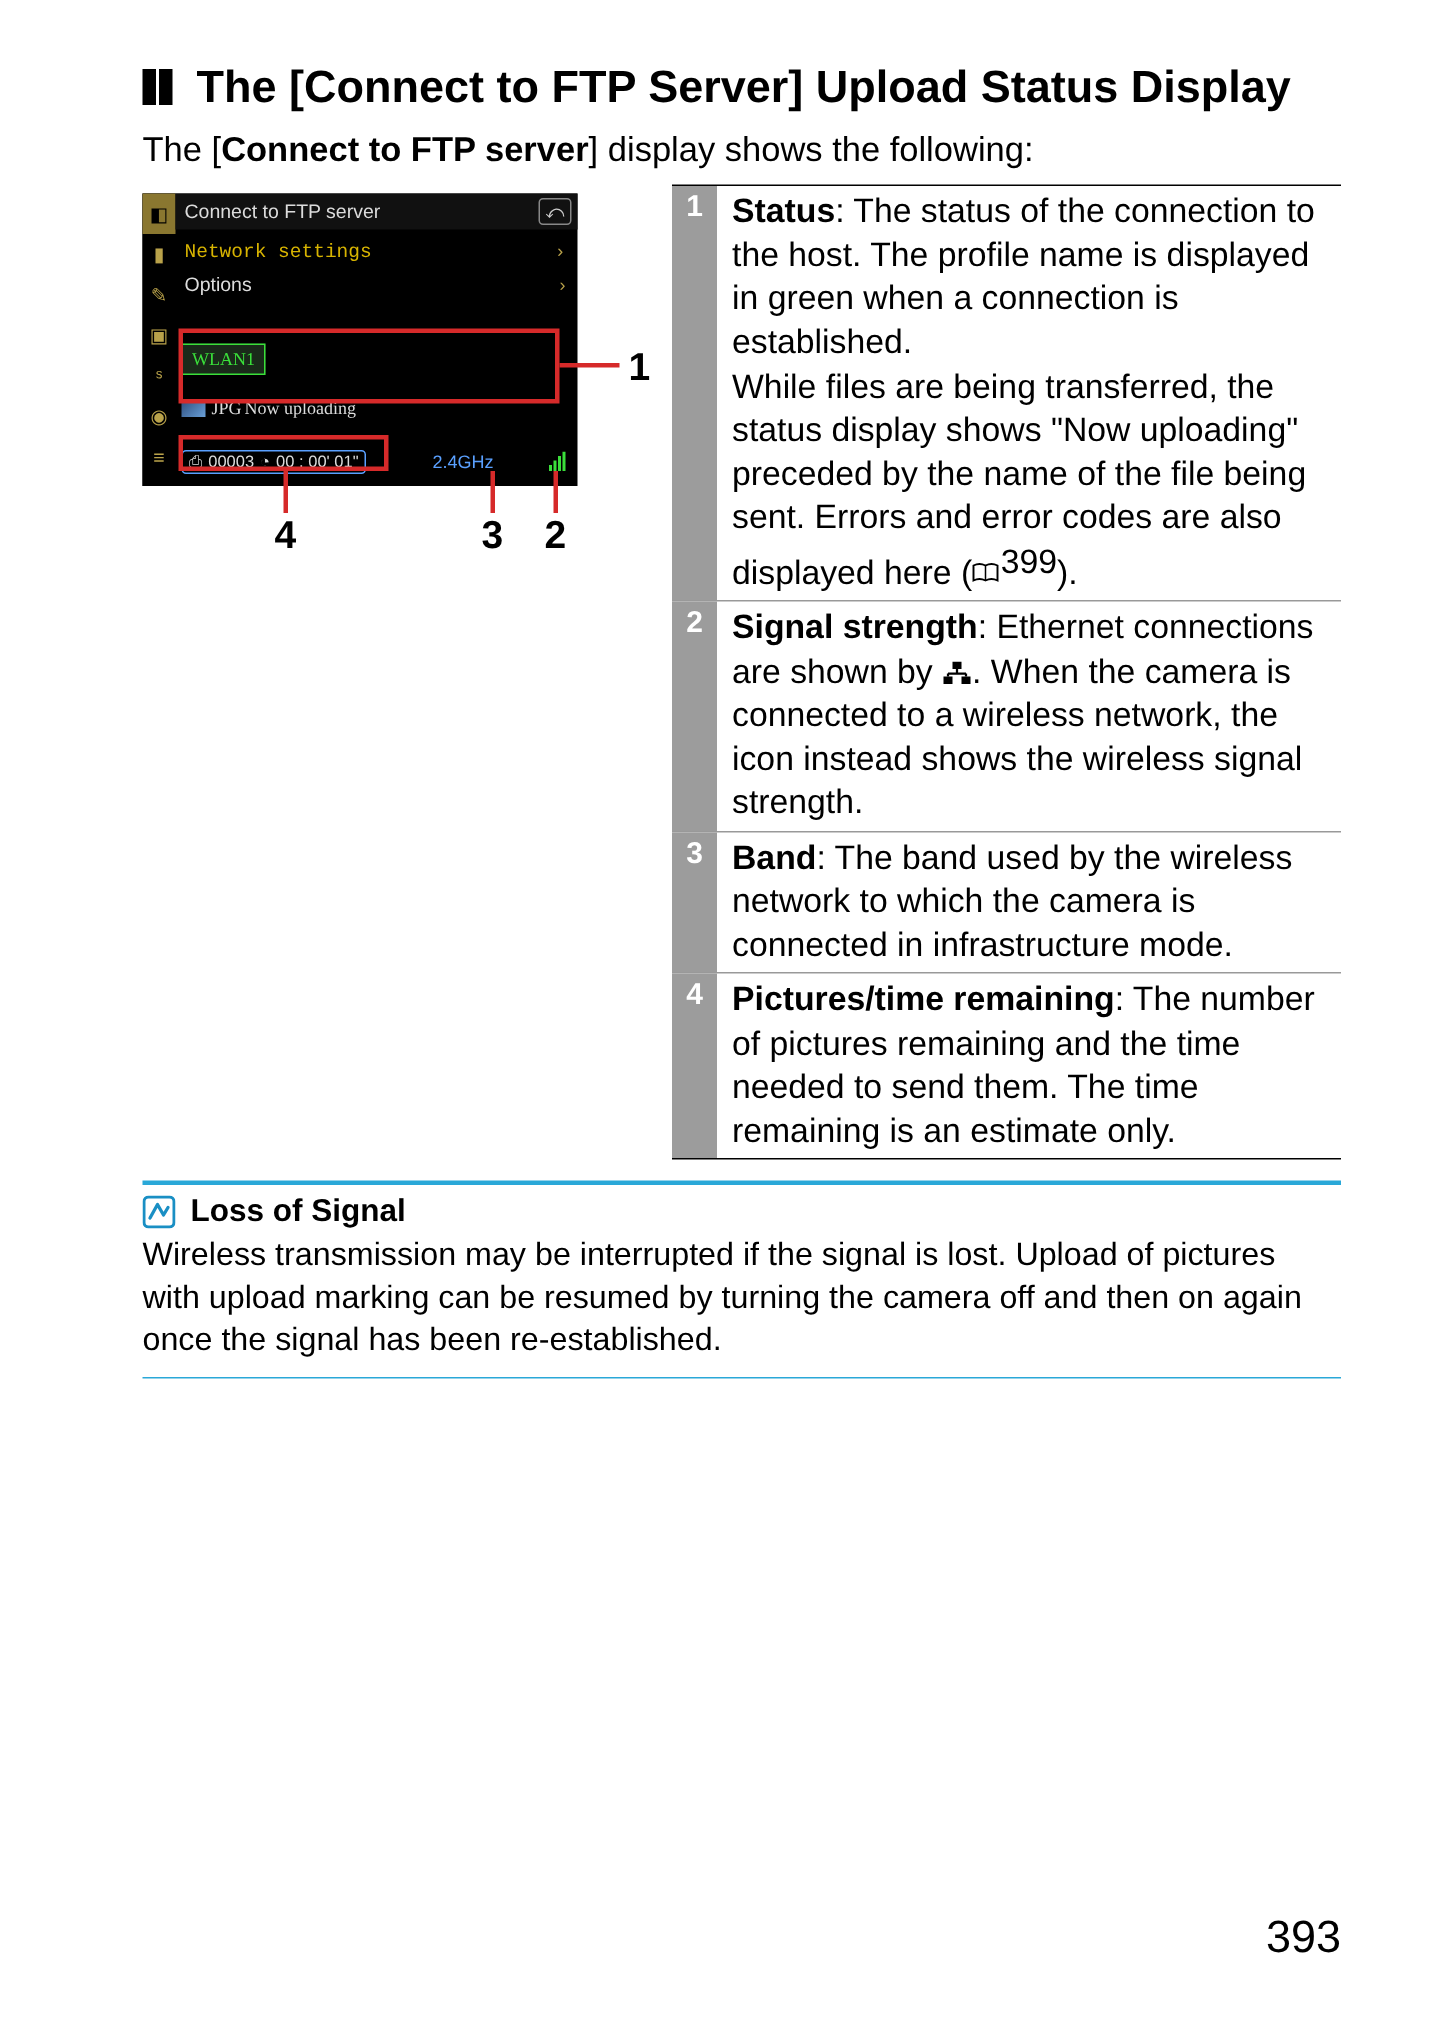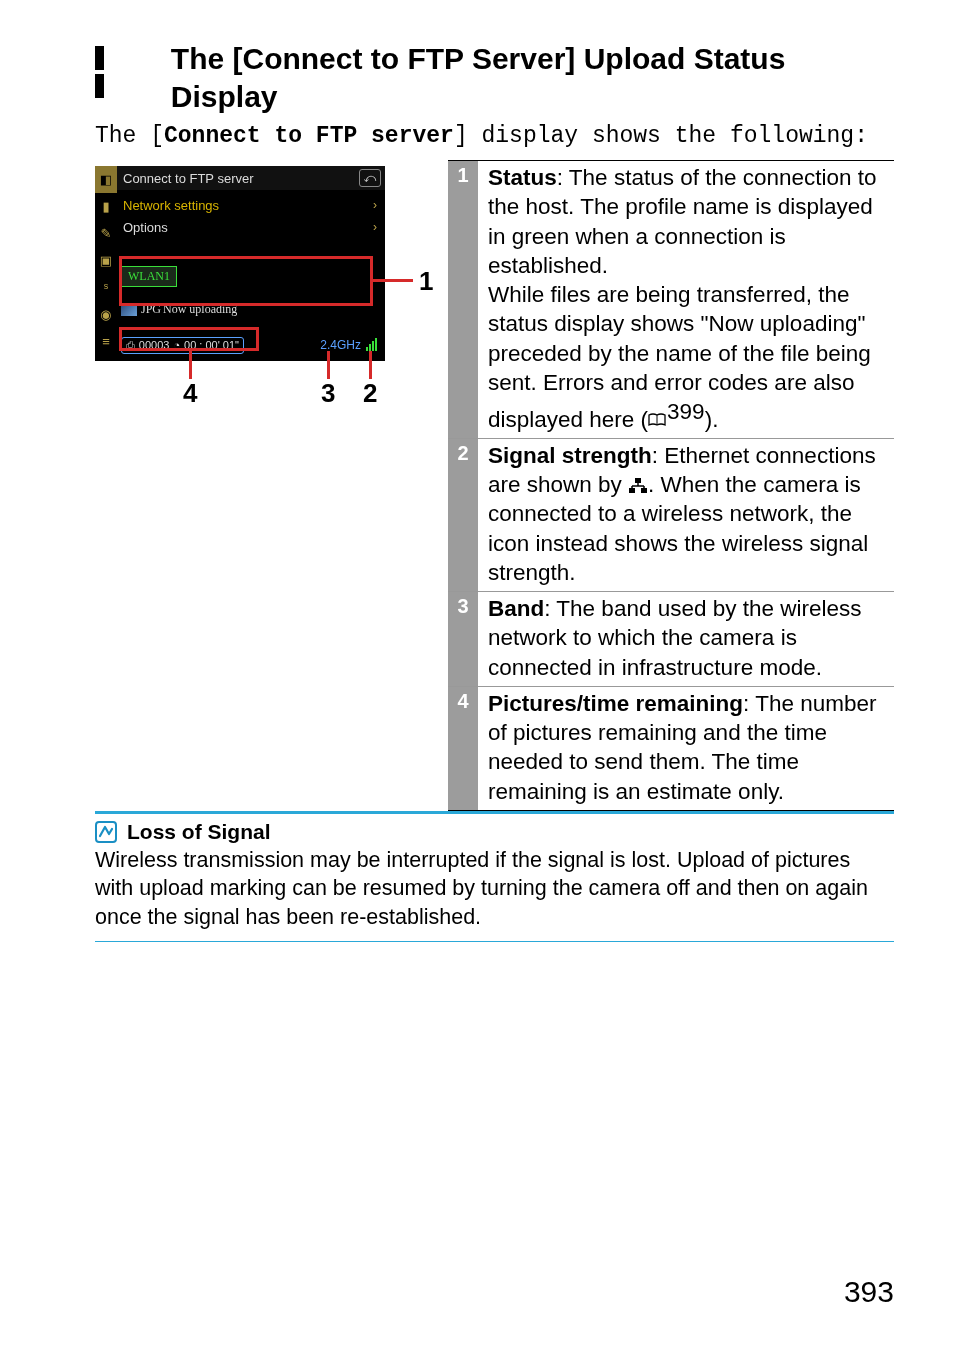--- a/index.html
+++ b/index.html
@@ -31,27 +31,25 @@
     display: inline-block;
     width: 9px;
     height: 24px;
     background: #000;
     margin-right: 2px;
   }
   .heading-text {
     font-size: 30px;
     font-weight: 700;
     line-height: 1.25;
-    margin-left: 40px;
   }
   .intro {
     font-size: 23px;
     line-height: 1.35;
     margin: 2px 0 8px 0;
-    font-family: Liberation Mono, monospace;
   }
   .main-row {
     display: flex;
     align-items: flex-start;
   }
   .left-col {
     width: 345px;
     flex: 0 0 auto;
     position: relative;
     padding-top: 6px;
@@ -94,21 +92,21 @@
   .cs-row {
     position: absolute;
     left: 22px; right: 4px;
     height: 22px;
     display: flex; align-items: center;
     padding-left: 6px;
     font-size: 13px;
     justify-content: space-between;
   }
   .cs-row .arrow { color:#b9a24a; padding-right:4px; font-size:12px;}
-  .cs-row.net { top: 28px; color: #d8b400; }
+  .cs-row.net { top: 28px; color: #d8b400; font-family: Liberation Mono, monospace; }
   .cs-row.opt { top: 50px; color: #dcdcdc; }
   .cs-blackgap { position:absolute; left:22px; right:4px; top:72px; height:26px; background:#000;}
   .cs-profile {
     position:absolute;
     left: 26px; right: 10px;
     top: 100px;
     height: 44px;
     font-family: Liberation Serif, serif;
   }
   .cs-profile-name {
@@ -215,21 +213,21 @@
     margin-right:1px;
     vertical-align: -1px;
   }
   .eth-icon {
     display:inline-block;
     width: 20px; height: 16px;
     vertical-align: -2px;
   }
 
   .note-block {
-    margin-top: 0;
+    margin-top: 14px;
     border-top: 3px solid #2aa8d8;
     border-bottom: 1px solid #2aa8d8;
     padding: 6px 0 10px 0;
   }
   .note-title-row {
     display:flex; align-items:center;
     margin-bottom: 2px;
   }
   .warn-icon {
     width: 22px; height: 22px;
@@ -310,21 +308,21 @@
             <span style="margin-left:2px;">Now uploading</span>
           </div>
         </div>
         <div class="cs-bottom">
           <span class="cs-counter">
             <span>⎙</span>
             <span>00003</span>
             <span>◔</span>
             <span>00 : 00' 01"</span>
           </span>
-          <span style="display:flex;align-items:center;">
+          <span style="display:flex;align-items:center;gap:32px;">
             <span class="cs-band">2.4GHz</span>
             <span class="cs-signal">
               <svg viewBox="0 0 14 14">
                   <rect x="1" y="9" width="2" height="4" fill="#3adf3a"></rect>
                   <rect x="4" y="6" width="2" height="7" fill="#3adf3a"></rect>
                   <rect x="7" y="3" width="2" height="10" fill="#3adf3a"></rect>
                   <rect x="10" y="0" width="2" height="13" fill="#3adf3a"></rect>
                 </svg>
             </span>
           </span>

